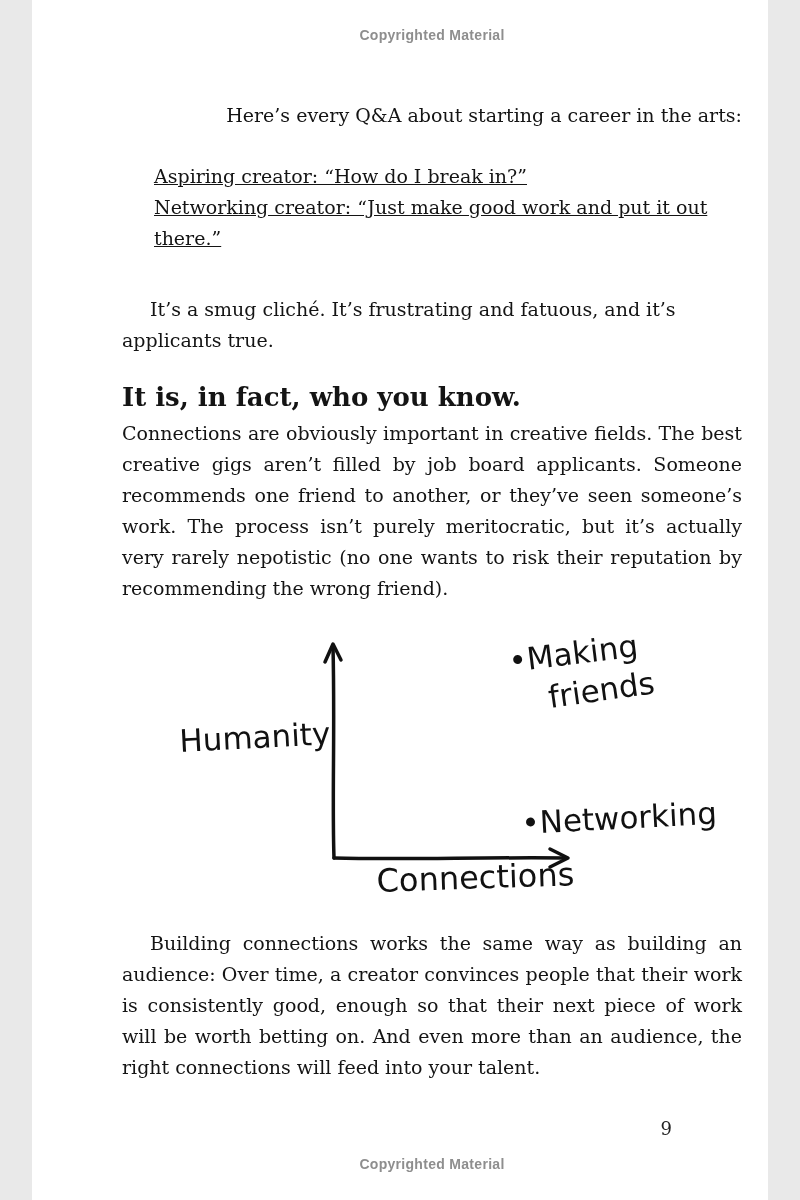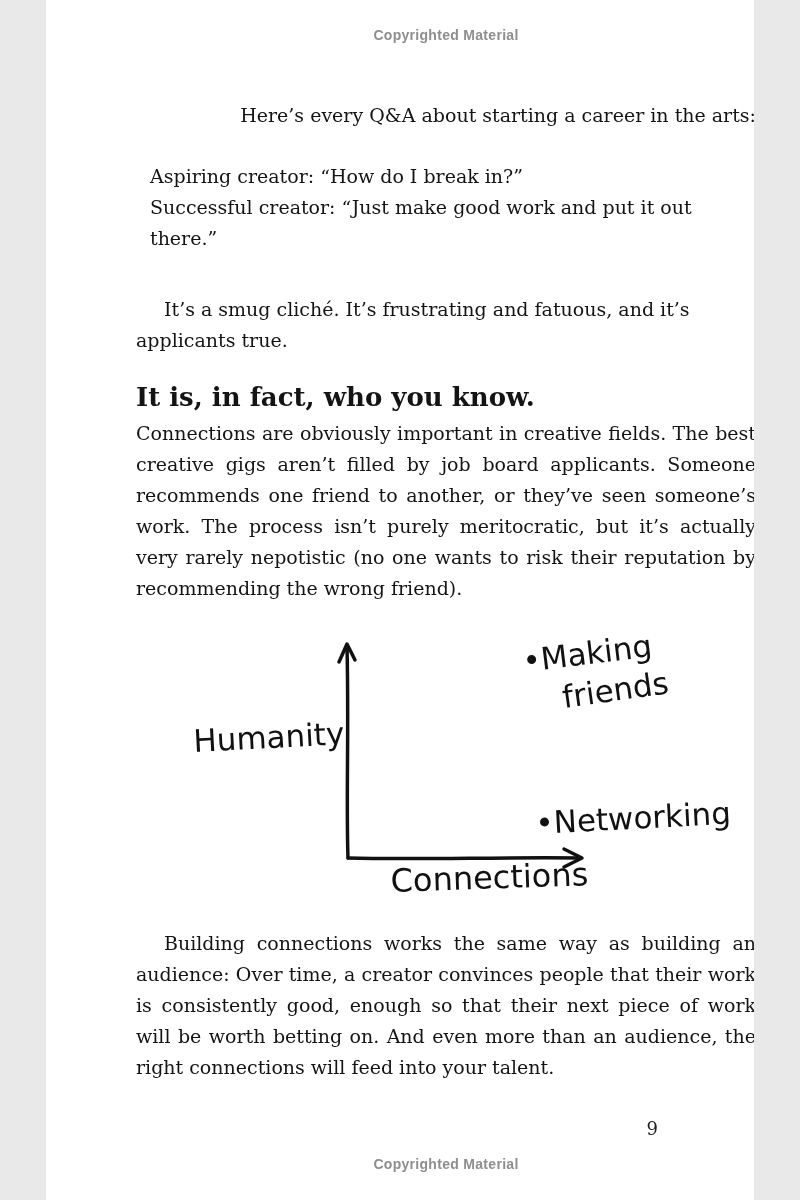--- a/index.html
+++ b/index.html
@@ -1,25 +1,24 @@
 <!DOCTYPE html>
 <html><head>
 <meta charset="utf-8">
 <style>
   html, body { margin: 0; padding: 0; background: #e9e9e9; }
   .page {
     position: relative;
-    width: 668px;
+    width: 736px;
     height: 1200px;
     margin: 0 auto;
     background: #ffffff;
     font-family: "DejaVu Serif", serif;
     color: #141414;
     overflow: hidden;
-    padding-left: 40px;
   }
   .copyright-top, .copyright-bottom {
     position: absolute;
     left: 0;
     width: 800px;
     text-align: center;
     font-family: "Liberation Sans", sans-serif;
     font-weight: bold;
     font-size: 14px;
     color: #8e8e8e;
@@ -34,21 +33,22 @@
     width: 620px;
   }
   .content p {
     margin: 0;
     font-size: 19px;
     line-height: 31px;
     text-align: justify;
   }
   p.intro { text-align: right; }
   .dialogue {
-    margin: 30px 0 0 14px;
+    margin: 30px 0 0 32px;
+    text-decoration: underline;
   }
   .dialogue p { text-align: left; }
   p.para1 { margin-top: 40px; text-indent: 28px; text-align: left; }
   p.para2 { text-indent: 28px; }
   .para2 .ital { font-style: italic; }
   h2.section-heading {
     margin: 26px 0 6px 0;
     font-size: 26px;
     line-height: 30px;
     font-weight: bold;
@@ -80,21 +80,21 @@
 <div class="page">
 
   <div class="copyright-top">Copyrighted Material</div>
 
   <div class="content">
 
     <p class="intro">Here’s every Q&amp;A about starting a career in the arts:</p>
 
     <div class="dialogue">
       <p>Aspiring creator: “How do I break in?”</p>
-      <p>Successful creator: “Just make good work and put it out there.”</p>
+      <p>Networking creator: “Just make good work and put it out there.”</p>
     </div>
 
     <p class="para1">It’s a smug cliché. It’s frustrating and fatuous, and it’s applicants true.</p>
 
 
     <h2 class="section-heading">It is, in fact, who you know.</h2>
 
     <p class="para3">Connections are obviously important in creative fields. The best creative gigs aren’t filled by job board applicants. Someone recommends one friend to another, or they’ve seen someone’s work. The process isn’t purely meritocratic, but it’s actually very rarely nepotistic (no one wants to risk their reputation by recommending the wrong friend).</p>
 
     <figure class="diagram">

